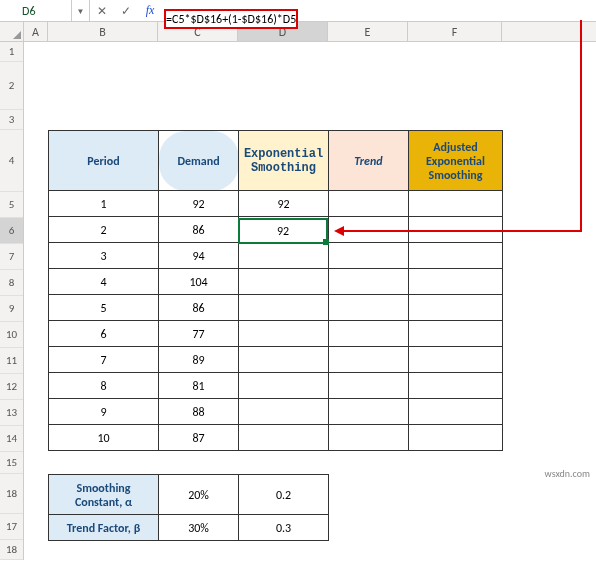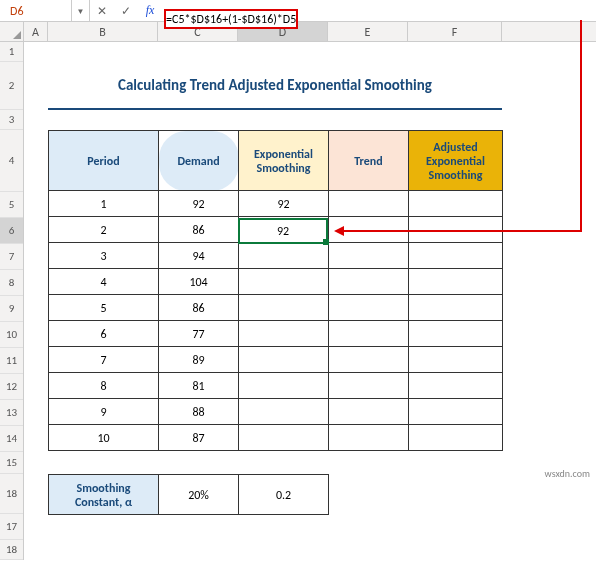--- a/index.html
+++ b/index.html
@@ -14,24 +14,24 @@
     }
     .formula-bar {
       display: flex;
       align-items: center;
       border-bottom: 1px solid #ccc;
       height: 22px;
       background: #fff;
     }
     .name-box {
       width: 72px;
-      padding: 0 10px;
-      border-right: 1px solid #ccc;
-      font-size: 12px;
-      color: #c2410c;
+      padding: 0 22px;
+      border-right: 1px solid #ccc;
+      font-size: 12px;
+      color: #14532d;
       height: 100%;
       display: flex;
       align-items: center;
     }
     .fb-dropdown {
       width: 18px;
       text-align: center;
       color: #666;
       font-size: 8px;
       border-right: 1px solid #ccc;
@@ -154,22 +154,22 @@
       font-weight: bold;
       padding: 4px;
       height: 60px;
       color: #1a4a7a;
     }
     .data-table td {
       height: 26px;
     }
     .th-period { width: 110px; background: #ddebf7; }
     .th-demand { width: 80px; background: #ddebf7; border-radius: 27px; }
-    .th-exp { width: 90px; background: #fff2cc; }
-    .th-trend { width: 80px; background: #fce4d6; }
+    .th-exp { width: 90px; background: #fff2cc; font-family: Liberation Mono, monospace; }
+    .th-trend { width: 80px; background: #fce4d6; font-style: italic; }
     .th-adj { width: 94px; background: #eab308; }
     .params-table {
       position: absolute;
       left: 24px;
       top: 432px;
       border-collapse: collapse;
     }
     .params-table th, .params-table td {
       border: 1px solid #333;
       text-align: center;
@@ -269,21 +269,20 @@
     <div class="row-header" style="height:26px">13</div>
     <div class="row-header" style="height:26px">14</div>
     <div class="row-header" style="height:22px">15</div>
     <div class="row-header" style="height:40px">18</div>
     <div class="row-header" style="height:26px">17</div>
     <div class="row-header" style="height:20px">18</div>
   </div>
 
   <div class="grid">
 
-    <div class="title-bar">Calculating Trend Adjusted Exponential Smoothing</div>
 
     <table class="data-table">
       <thead>
         <tr>
           <th class="th-period">Period</th>
           <th class="th-demand">Demand</th>
           <th class="th-exp">Exponential Smoothing</th>
           <th class="th-trend">Trend</th>
           <th class="th-adj">Adjusted Exponential Smoothing</th>
         </tr>
@@ -369,20 +368,25 @@
 
     <div class="cell-highlight" style="left:222px; top:178px; width:74px; height:24px;"></div>
 
     <table class="params-table">
       <tbody>
           <tr>
         <th style="height:40px">Smoothing Constant, α</th>
         <td style="width:80px">20%</td>
         <td style="width:90px">0.2</td>
       </tr>
+      <tr>
+        <th style="height:26px">Trend Factor, β</th>
+        <td>30%</td>
+        <td>0.3</td>
+      </tr>
     </tbody>
       </table>
 
     <div class="arrow-line" style="left:556px; top:-22px; width:2px; height:212px;"></div>
 
     <div class="arrow-line" style="left:320px; top:188px; width:238px; height:2px;"></div>
     <div class="arrow-head-left" style="left:310px; top:184px;"></div>
 
     <div class="watermark">wsxdn.com</div>
 

